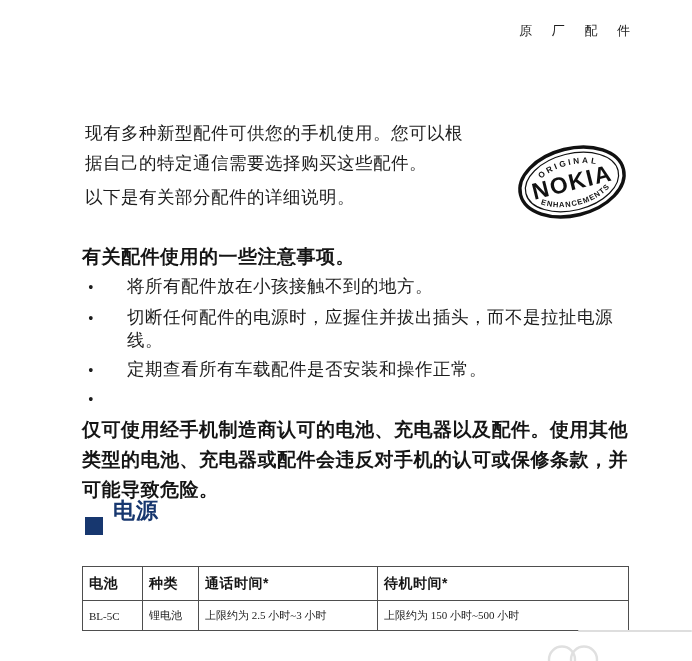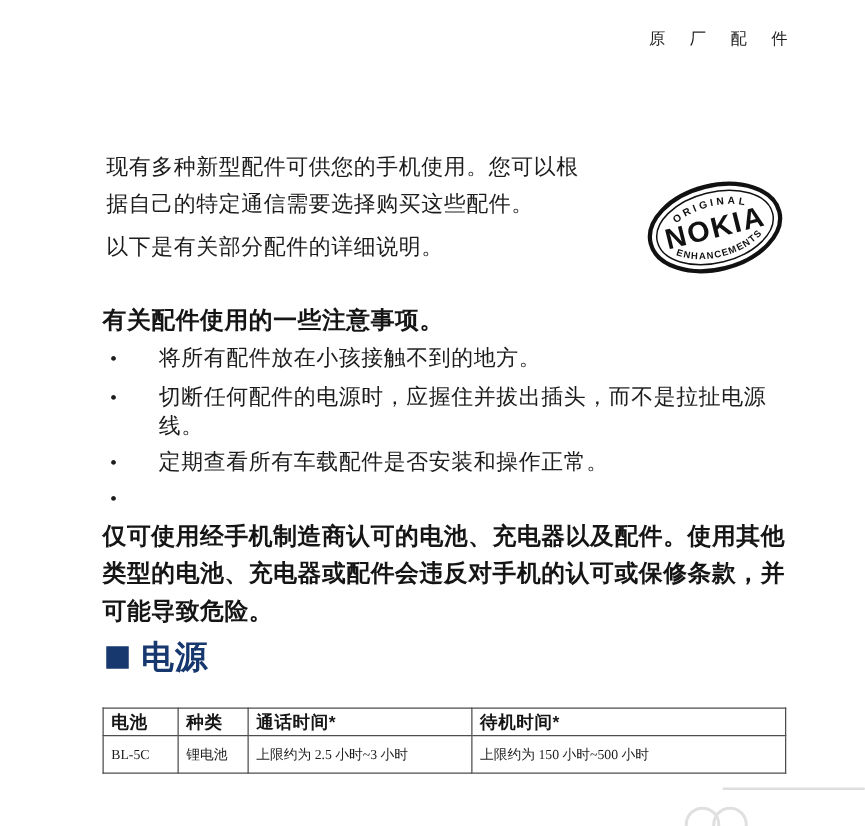--- a/index.html
+++ b/index.html
@@ -41,37 +41,37 @@
     position:absolute;left:88px;
     font-family:"Liberation Serif","DejaVu Serif",serif;
     font-size:16px;line-height:24px;color:var(--text);
   }
   .bullet-line{left:115px;margin-left:12px;}
   .section-square{
     position:absolute;left:85px;top:517px;width:18px;height:18px;
     background:var(--accent-blue);
   }
   .section-label{
-    position:absolute;left:113px;top:508px;
+    position:absolute;left:113px;top:496px;
     font-family:Liberation Serif, serif;
-    font-size:26px;font-weight:bold;letter-spacing:1px;
+    font-size:22px;font-weight:bold;letter-spacing:1px;
     color:var(--accent-blue);white-space:nowrap;
   }
   .spec-table{
     position:absolute;left:82px;top:566px;
     border-collapse:collapse;table-layout:fixed;
   }
   .spec-table th,.spec-table td{
     border:1px solid var(--table-border);
     padding:0 0 0 6px;text-align:left;vertical-align:middle;
     overflow:hidden;white-space:nowrap;
   }
   .spec-table th{
     font-family:"Liberation Sans","DejaVu Sans",sans-serif;
-    font-size:14px;font-weight:bold;letter-spacing:0.5px;height:22px;color:#161616;
+    font-size:14px;font-weight:bold;letter-spacing:0.5px;height:34px;color:#161616;
   }
   .spec-table td{
     font-family:Liberation Serif, serif;
     font-size:11px;height:30px;color:var(--text);
   }
   .nokia-badge{position:absolute;left:504px;top:131px;width:136px;height:102px;}
   .wm-line{
     position:absolute;left:578px;top:630px;width:114px;height:2px;
     background:var(--watermark);border-radius:1px;
   }

